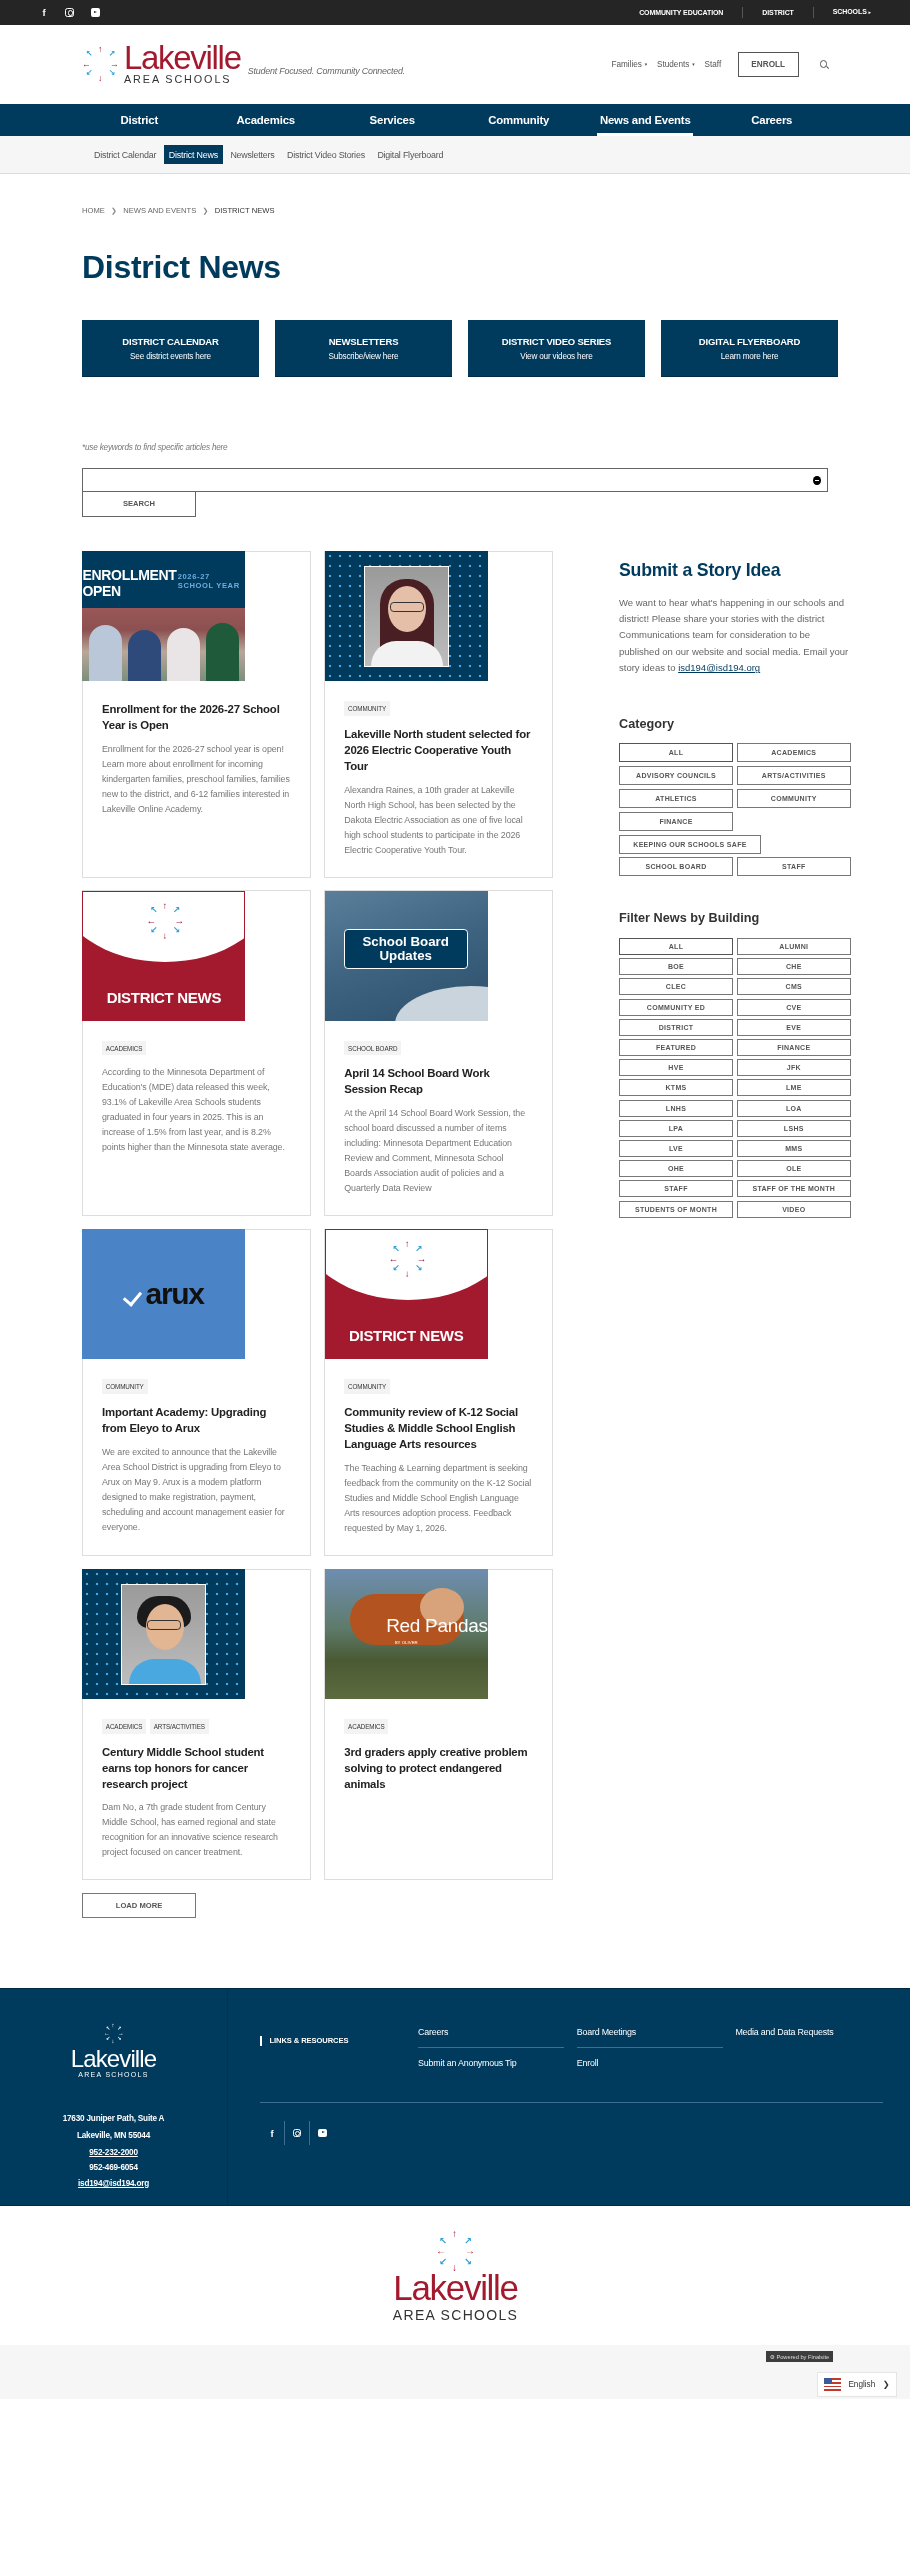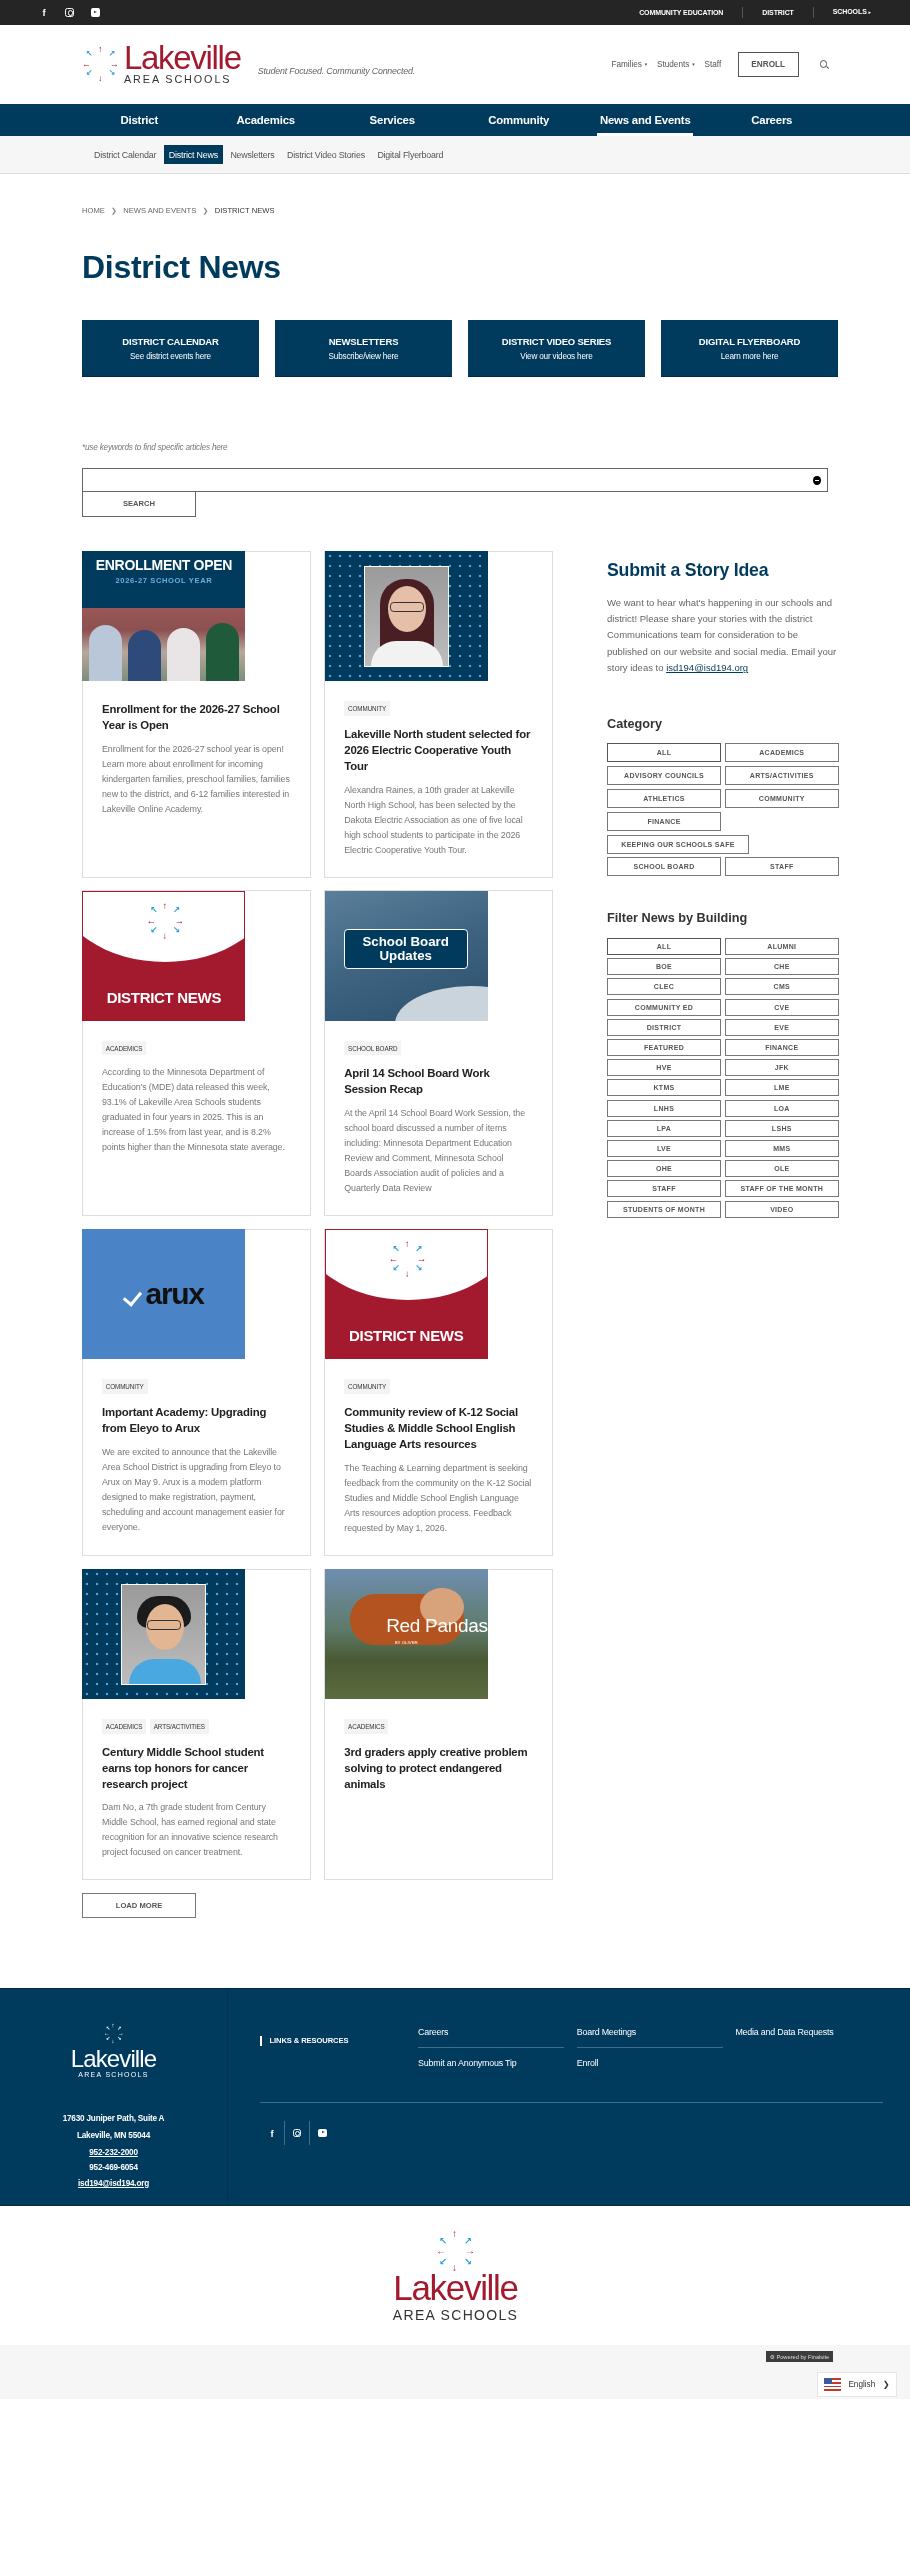--- a/index.html
+++ b/index.html
@@ -18,21 +18,21 @@
   .utility-links a { color: #fff; font-size: 7px; font-weight: bold; padding: 0 19px; letter-spacing: -0.1px; border-right: 0.6px solid #555; line-height: 11.4px; }
   .utility-links a:last-child { border-right: none; padding-right: 0; }
 
   
   .header { height: 79px; display: flex; align-items: center; justify-content: space-between; padding: 0 82px 0 82px; }
   .brand { display: flex; align-items: center; gap: 5px; }
   .logo-mark { width: 37px; height: 39px; position: relative; }
   .logo-text { display: flex; flex-direction: column; line-height: 1; }
   .logo-lake { font-size: 33px; color: #a3192e; font-family: "Liberation Sans", sans-serif; letter-spacing: -1.3px; line-height: 28px; }
   .logo-area { font-size: 10.8px; color: #333; letter-spacing: 1.9px; margin-top: 2.5px; }
-  .tagline { font-style: italic; color: #666; font-size: 8.9px; margin-left: 12px; margin-top: 14px; letter-spacing: -0.2px; }
+  .tagline { font-style: italic; color: #666; font-size: 8.9px; margin-left: 2px; margin-top: 14px; letter-spacing: -0.2px; }
   .header-nav { display: flex; align-items: center; gap: 8.9px; }
   .header-nav a { font-size: 8.2px; color: #555; }
   .header-nav .caret { font-size: 4.4px; color: #555; margin-left: 1.9px; vertical-align: middle; }
   .enroll-btn { border: 0.9px solid #555; padding: 0 12.7px; height: 25px; display: flex; align-items: center; font-size: 7.6px; font-weight: bold; color: #444; margin-left: 7.6px; background: #fff; }
   .search-icon { width: 10px; height: 10px; margin-left: 11.4px; position: relative; }
   .search-icon::before { content: ""; position: absolute; left: 0.6px; top: 0.6px; width: 5.7px; height: 5.7px; border: 1.3px solid #555; border-radius: 50%; }
   .search-icon::after { content: ""; position: absolute; left: 7px; top: 7px; width: 3.2px; height: 1.3px; background: #555; transform: rotate(45deg); }
 
   
   .main-nav { height: 32px; background: #003a5d; display: flex; justify-content: center; padding: 0 76px; }
@@ -71,21 +71,21 @@
   .card { border: 0.9px solid #ddd; background: #fff; display: flex; flex-direction: column; }
   .card-img { width: 163px; height: 130px; position: relative; overflow: hidden; margin-top: -0.6px; margin-left: -0.6px; }
   .card-body { padding: 20px 19px 19px; }
   .tags { display: flex; gap: 3.8px; margin-bottom: 10px; }
   .tag { background: #f3f3f3; font-size: 6.3px; color: #333; padding: 3.8px 3.8px; letter-spacing: -0.1px; }
   .card-title { font-size: 11.4px; font-weight: bold; color: #222; line-height: 16px; letter-spacing: -0.2px; }
   .card-text { font-size: 8.9px; color: #777; line-height: 15px; margin-top: 8.9px; letter-spacing: -0.1px; }
 
   
   .img-enroll { background: #003a5d; }
-  .img-enroll .top { height: 57px; display: flex; flex-direction: column; align-items: center; justify-content: flex-start; }
+  .img-enroll .top { height: 57px; display: flex; flex-direction: row; align-items: center; justify-content: flex-start; }
   .img-enroll .t1 { color: #fff; font-size: 14px; font-weight: bold; letter-spacing: -0.3px; margin-top: 6.3px; }
   .img-enroll .t2 { color: #6aaee0; font-size: 7.6px; font-weight: bold; margin-top: 2.5px; letter-spacing: 0.6px; }
   .img-enroll .photo { height: 73px; background: linear-gradient(180deg,#9a5757 0%,#8c5050 30%,#b8a79a 60%,#7b8e7c 100%); position: relative; }
   .kid { position: absolute; bottom: 0; width: 33px; border-radius: 16.4px 16.4px 0 0; }
   .pattern-bg { background-color: #003a5d; background-image: radial-gradient(#4aa6e0 1.3px, transparent 1.6px); background-size: 10px 10px; }
   .portrait { position: absolute; left: 39px; top: 15px; width: 85px; height: 101px; background: linear-gradient(180deg,#9a9a9a,#bdbdbd); border: 0.6px solid #fff; overflow: hidden; }
   .portrait .face { position: absolute; left: 23.4px; top: 19px; width: 38px; height: 46px; background: #e6bfa8; border-radius: 50%; }
   .portrait .hair { position: absolute; left: 15px; top: 11.4px; width: 54px; height: 76px; background: #4a1f24; border-radius: 25px 25px 6.3px 6.3px; }
   .portrait .shirt { position: absolute; left: 6.3px; bottom: 0; width: 72px; height: 25px; border-radius: 25px 25px 0 0; }
   .portrait .glasses { position: absolute; left: 25px; top: 35px; width: 34px; height: 10px; border: 1.3px solid #333; border-radius: 3.8px; }
@@ -101,21 +101,21 @@
   .img-arux .check { width: 16.4px; height: 23px; position: relative; }
   .img-arux .check::before { content: ""; position: absolute; left: 2.5px; top: 5px; width: 7.6px; height: 14px; border-right: 3.2px solid #fff; border-bottom: 3.2px solid #fff; transform: rotate(40deg); }
   .img-panda { background: linear-gradient(180deg,#6e8eb1 0%,#5f7b6c 45%,#4a5a34 70%,#5d6b3f 100%); }
   .img-panda .panda { position: absolute; left: 25px; top: 25px; width: 114px; height: 51px; background: #b3531f; border-radius: 25px; }
   .img-panda .head { position: absolute; left: 95px; top: 19px; width: 44px; height: 38px; background: #d8a27a; border-radius: 50%; }
   .img-panda .t1 { position: absolute; left: 0; right: 0; top: 46px; text-align: right; color: #fff; font-size: 19px; letter-spacing: -0.3px; }
   .img-panda .t2 { position: absolute; left: 0; right: 0; top: 71px; text-align: center; color: #fff; font-size: 4.4px; }
   .load-more { margin: 12.7px 0 0; width: 114px; height: 25px; border: 0.9px solid #777; background: #fff; font-size: 7.6px; font-weight: bold; color: #555; display: flex; align-items: center; justify-content: center; }
 
   
-  .sidebar { width: 234px; margin-left: 44px; padding-top: 8.9px; }
+  .sidebar { width: 234px; margin-left: 56px; padding-top: 8.9px; }
   .side-title { font-size: 17.7px; font-weight: bold; color: #003a5d; letter-spacing: -0.2px; }
   .side-text { font-size: 9.5px; color: #666; line-height: 16.4px; margin-top: 14px; }
   .side-text a { color: #003a5d; text-decoration: underline; }
   .filter-title { font-size: 12.7px; color: #333; margin-top: 40px; }
   .filter-grid { display: flex; flex-wrap: wrap; gap: 3.8px 3.8px; margin-top: 12.7px; width: 234px; }
   .filter-btn { width: 114px; height: 19px; border: 0.9px solid #777; background: #fff; font-size: 7px; font-weight: bold; color: #555; display: flex; align-items: center; justify-content: center; letter-spacing: 0.3px; }
   .filter-btn.wide { width: 142px; }
   .filter-btn.active { border: 1.9px solid #555; }
   .filter-grid.bld { gap: 3.2px 3.8px; }
   .filter-grid.bld .filter-btn { height: 17px; }

